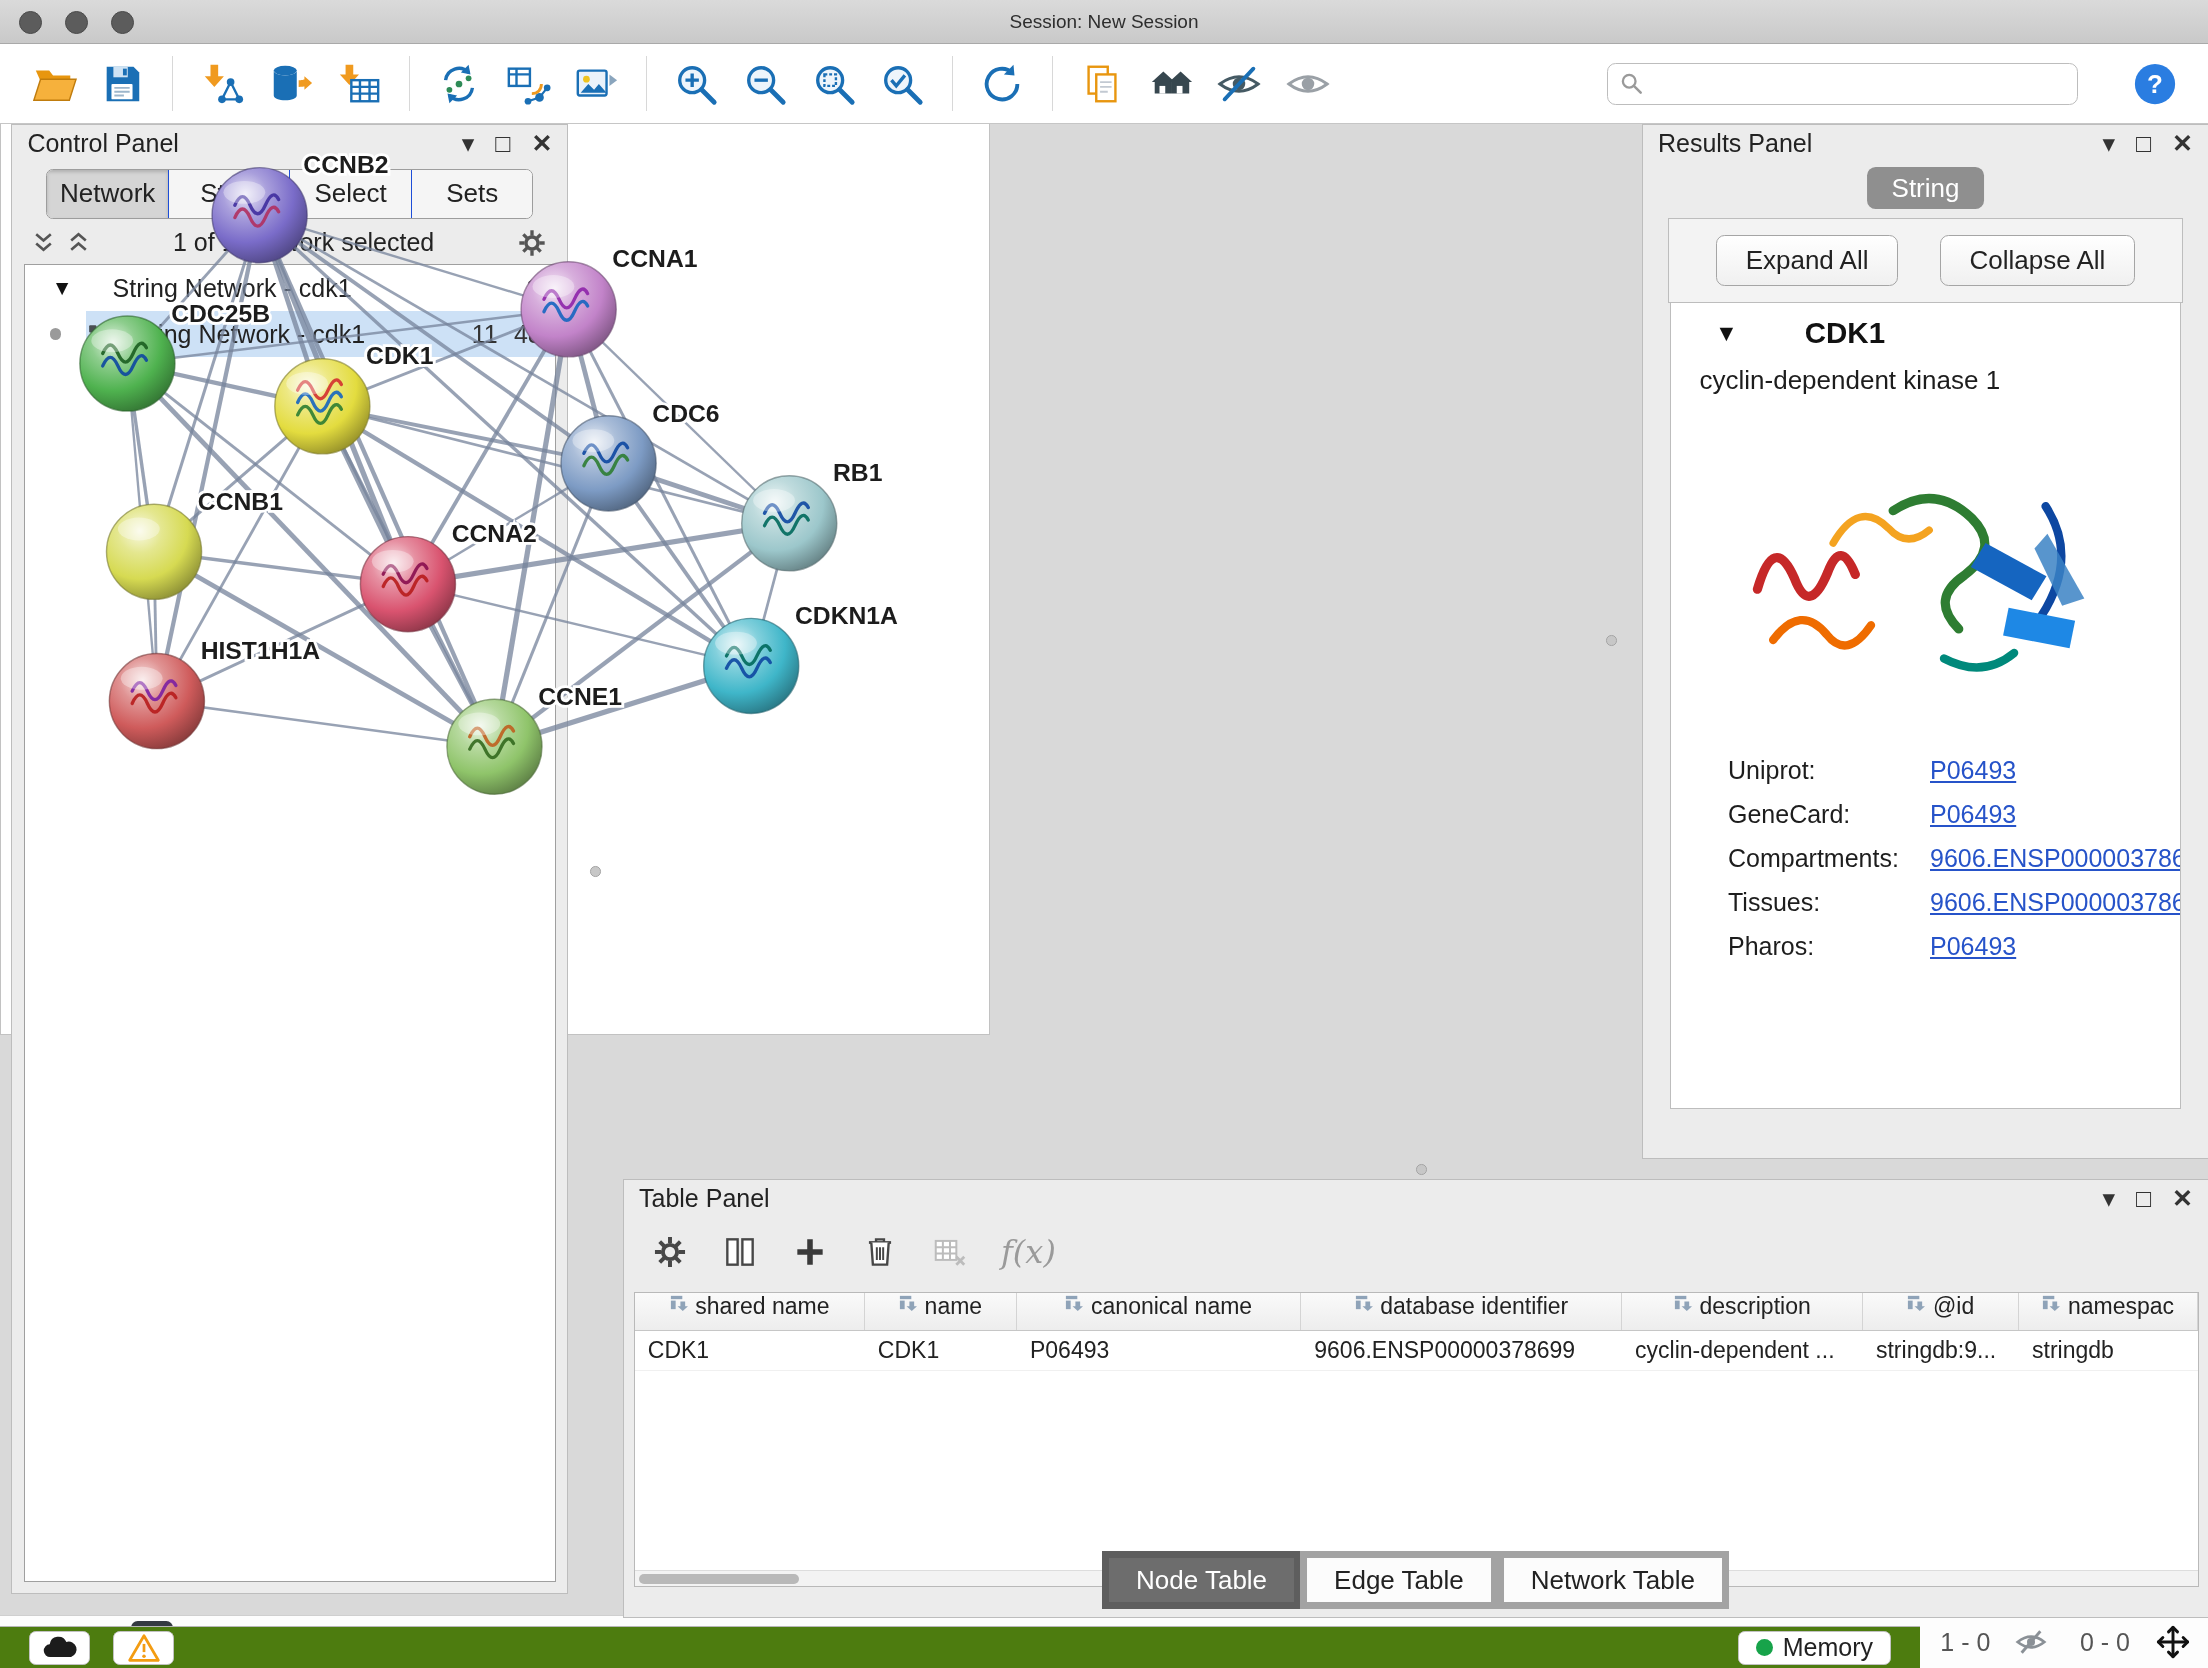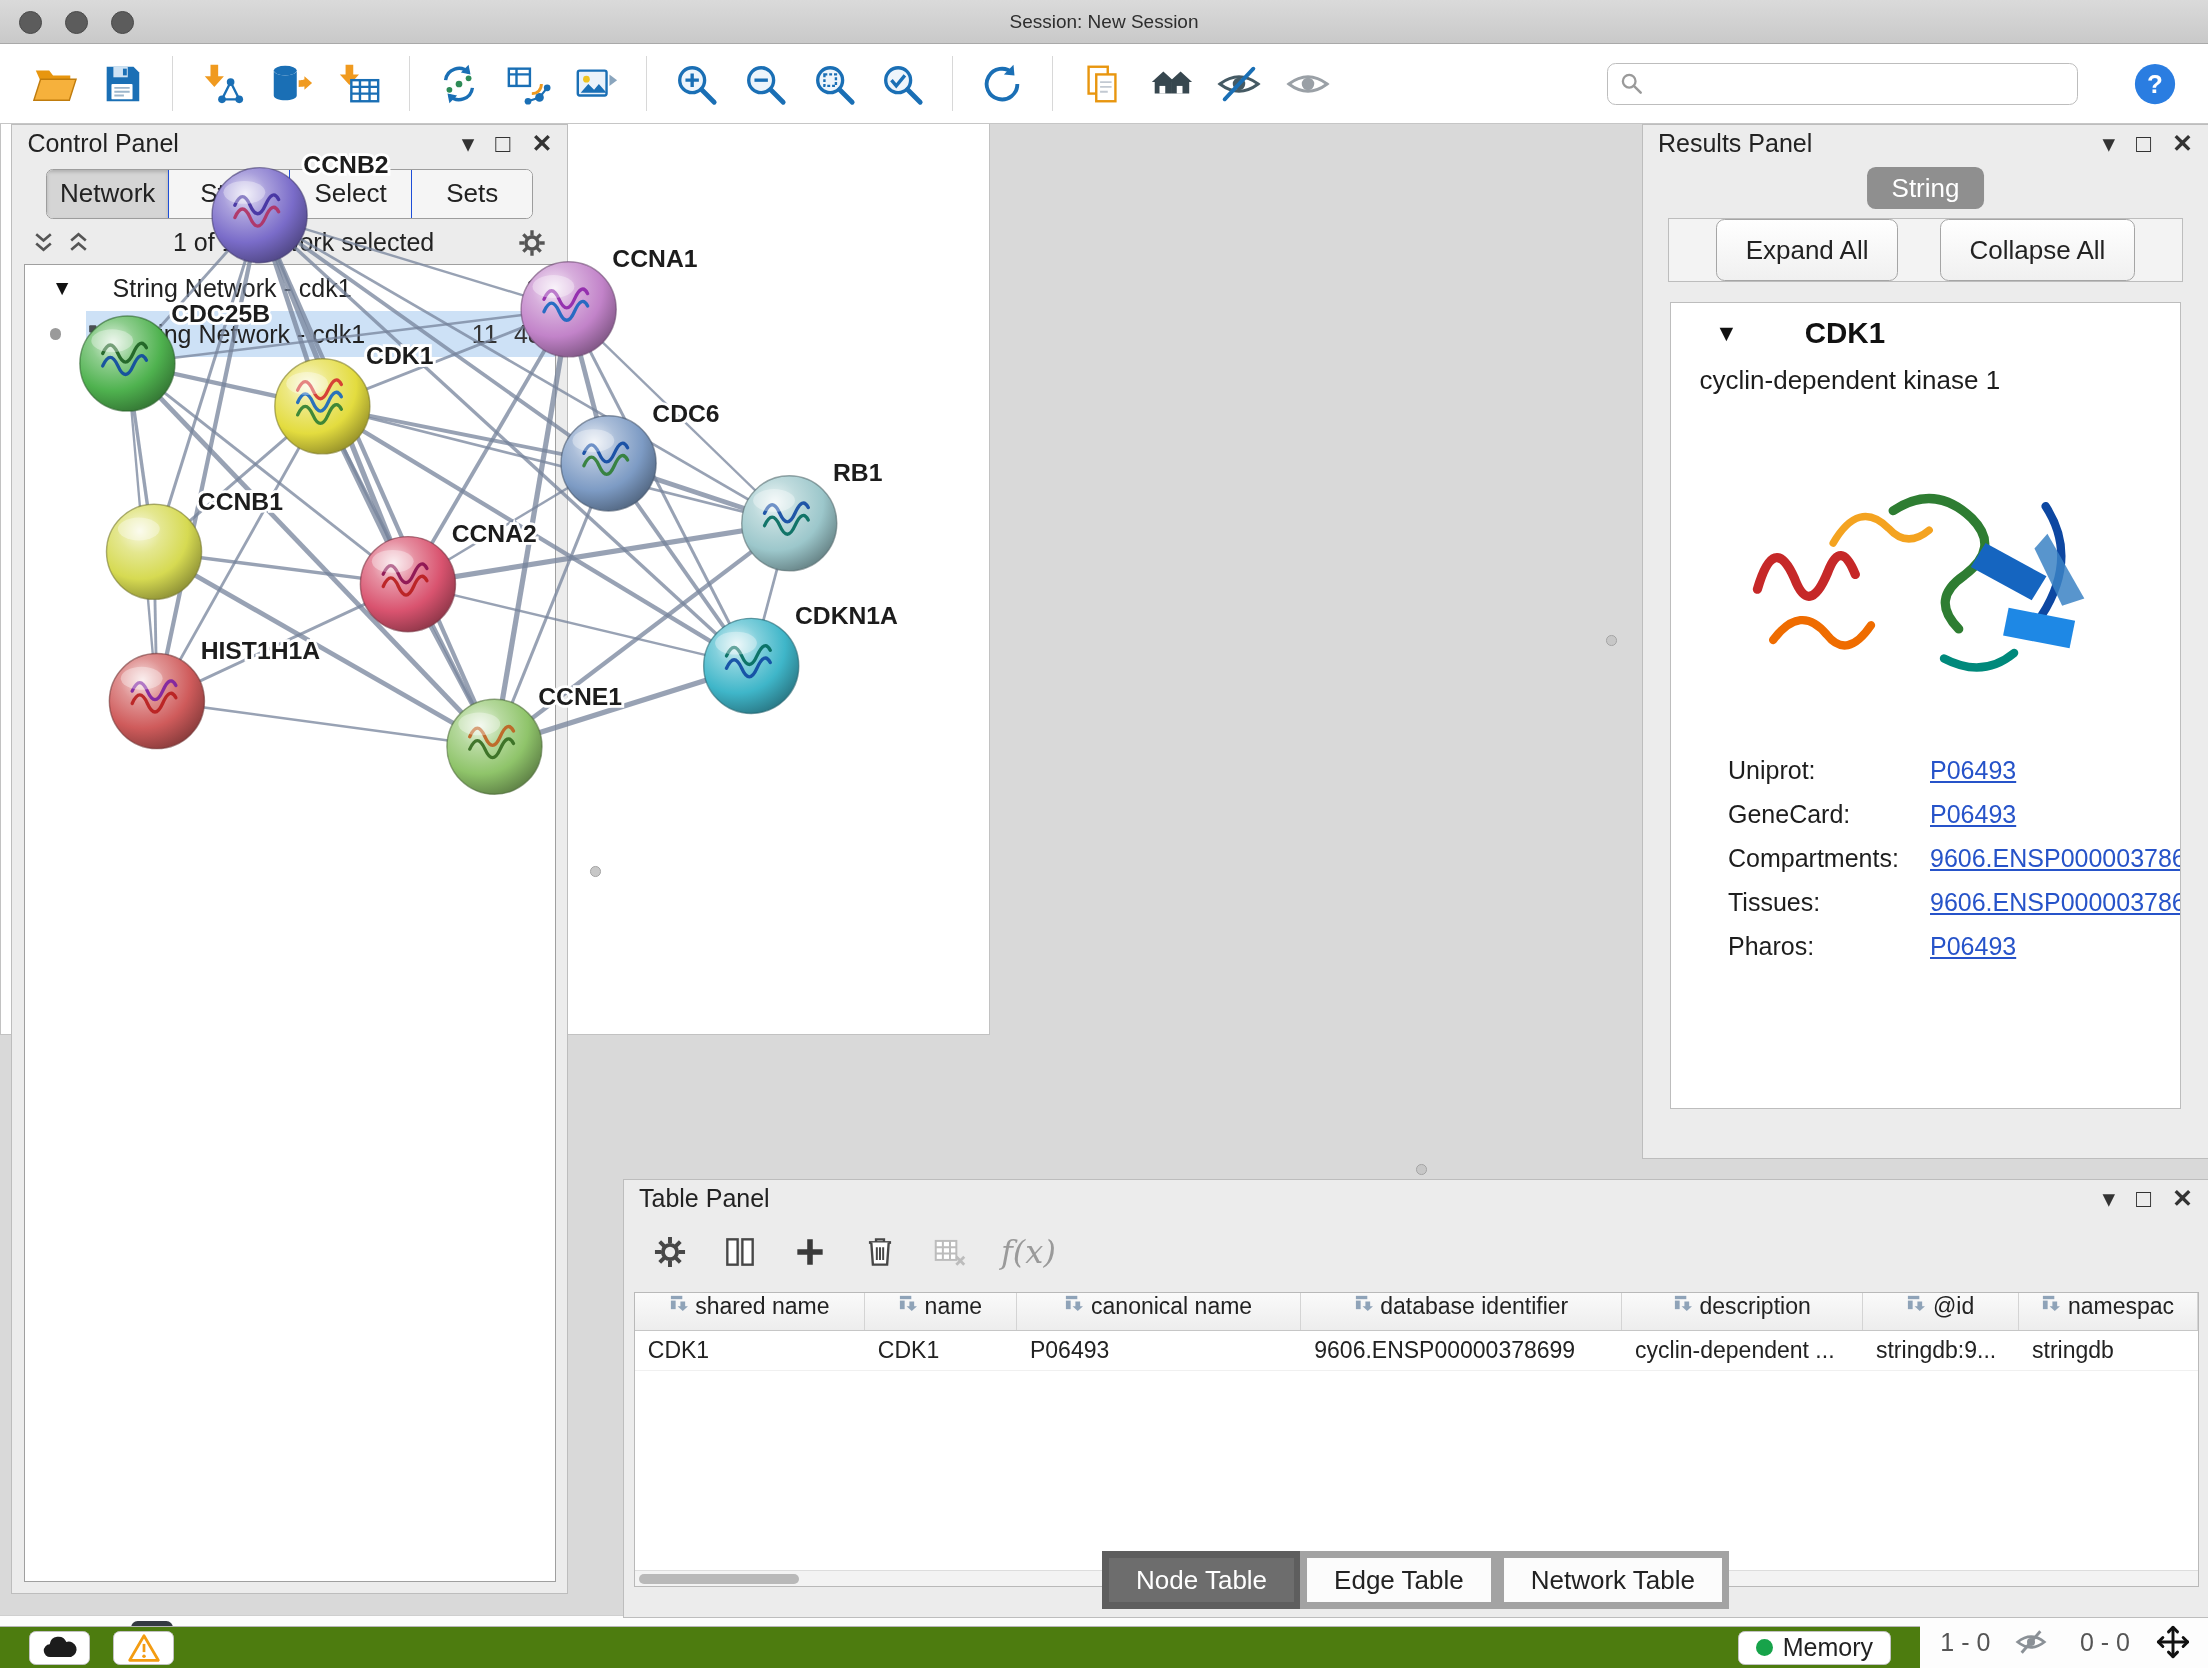--- a/index.html
+++ b/index.html
@@ -59,22 +59,22 @@
     border-top:1px solid #cfcfcf; display:flex; align-items:center; padding:0 17px; gap:25px; }
   .nf-title { font-size:26px; color:#333; flex:1; }
   .birdseye { width:42px; height:42px; background:#343a41; border-radius:6.7px; display:flex; align-items:center; justify-content:center; }
   .cbx { width:27px; height:27px; background:#2e75c4; border:1px solid #2a66ab; border-radius:4.8px; display:flex; align-items:center; justify-content:center; }
   .nf-count { font-size:25px; color:#555; margin-left:7.6px; }
 
   
   #results-panel { left:1642px; top:124px; width:567px; height:1035px; }
   .string-pill { position:absolute; left:50%; top:42px; transform:translateX(-50%); background:#8f8f8f; color:#fff;
     font-size:26px; padding:5.7px 25px; border-radius:8.6px; }
-  .btn-box { position:absolute; left:25px; right:25px; top:93px; height:64px; border:1px solid #bdbdbd; background:#f3f3f3;
-    display:flex; justify-content:center; gap:42px; }
+  .btn-box { position:absolute; left:25px; right:25px; top:93px; height:85px; border:1px solid #bdbdbd; background:#f3f3f3;
+    display:flex; align-items:center; justify-content:center; gap:42px; }
   .rbtn { background:linear-gradient(#ffffff,#f0f0f0); border:1px solid #a5a5a5; border-radius:8.6px; padding:8.6px 28.5px; font-size:26px; color:#222; }
   .gene-box { position:absolute; left:27px; right:27px; top:177px; height:807px; background:#fff; border:1px solid #bdbdbd; overflow:hidden; }
   .gb-head { display:flex; align-items:center; padding:13.3px 0 0 44px; }
   .gb-head .tri { font-size:23px; color:#111; }
   .gb-name { margin-left:67px; font-size:29.5px; font-weight:bold; color:#111; }
   .gb-desc { padding-left:28.5px; margin-top:15px; font-size:26px; color:#1d1d1d; }
   .protein { display:block; margin:27px auto 0 auto; }
   .cl-title { padding-left:36px; margin-top:25px; font-size:27.6px; font-weight:bold; color:#111; }
   .cl-rows { margin-top:11.4px; }
   .cl-row { display:flex; align-items:center; padding-left:57px; height:44px; font-size:25px; }

